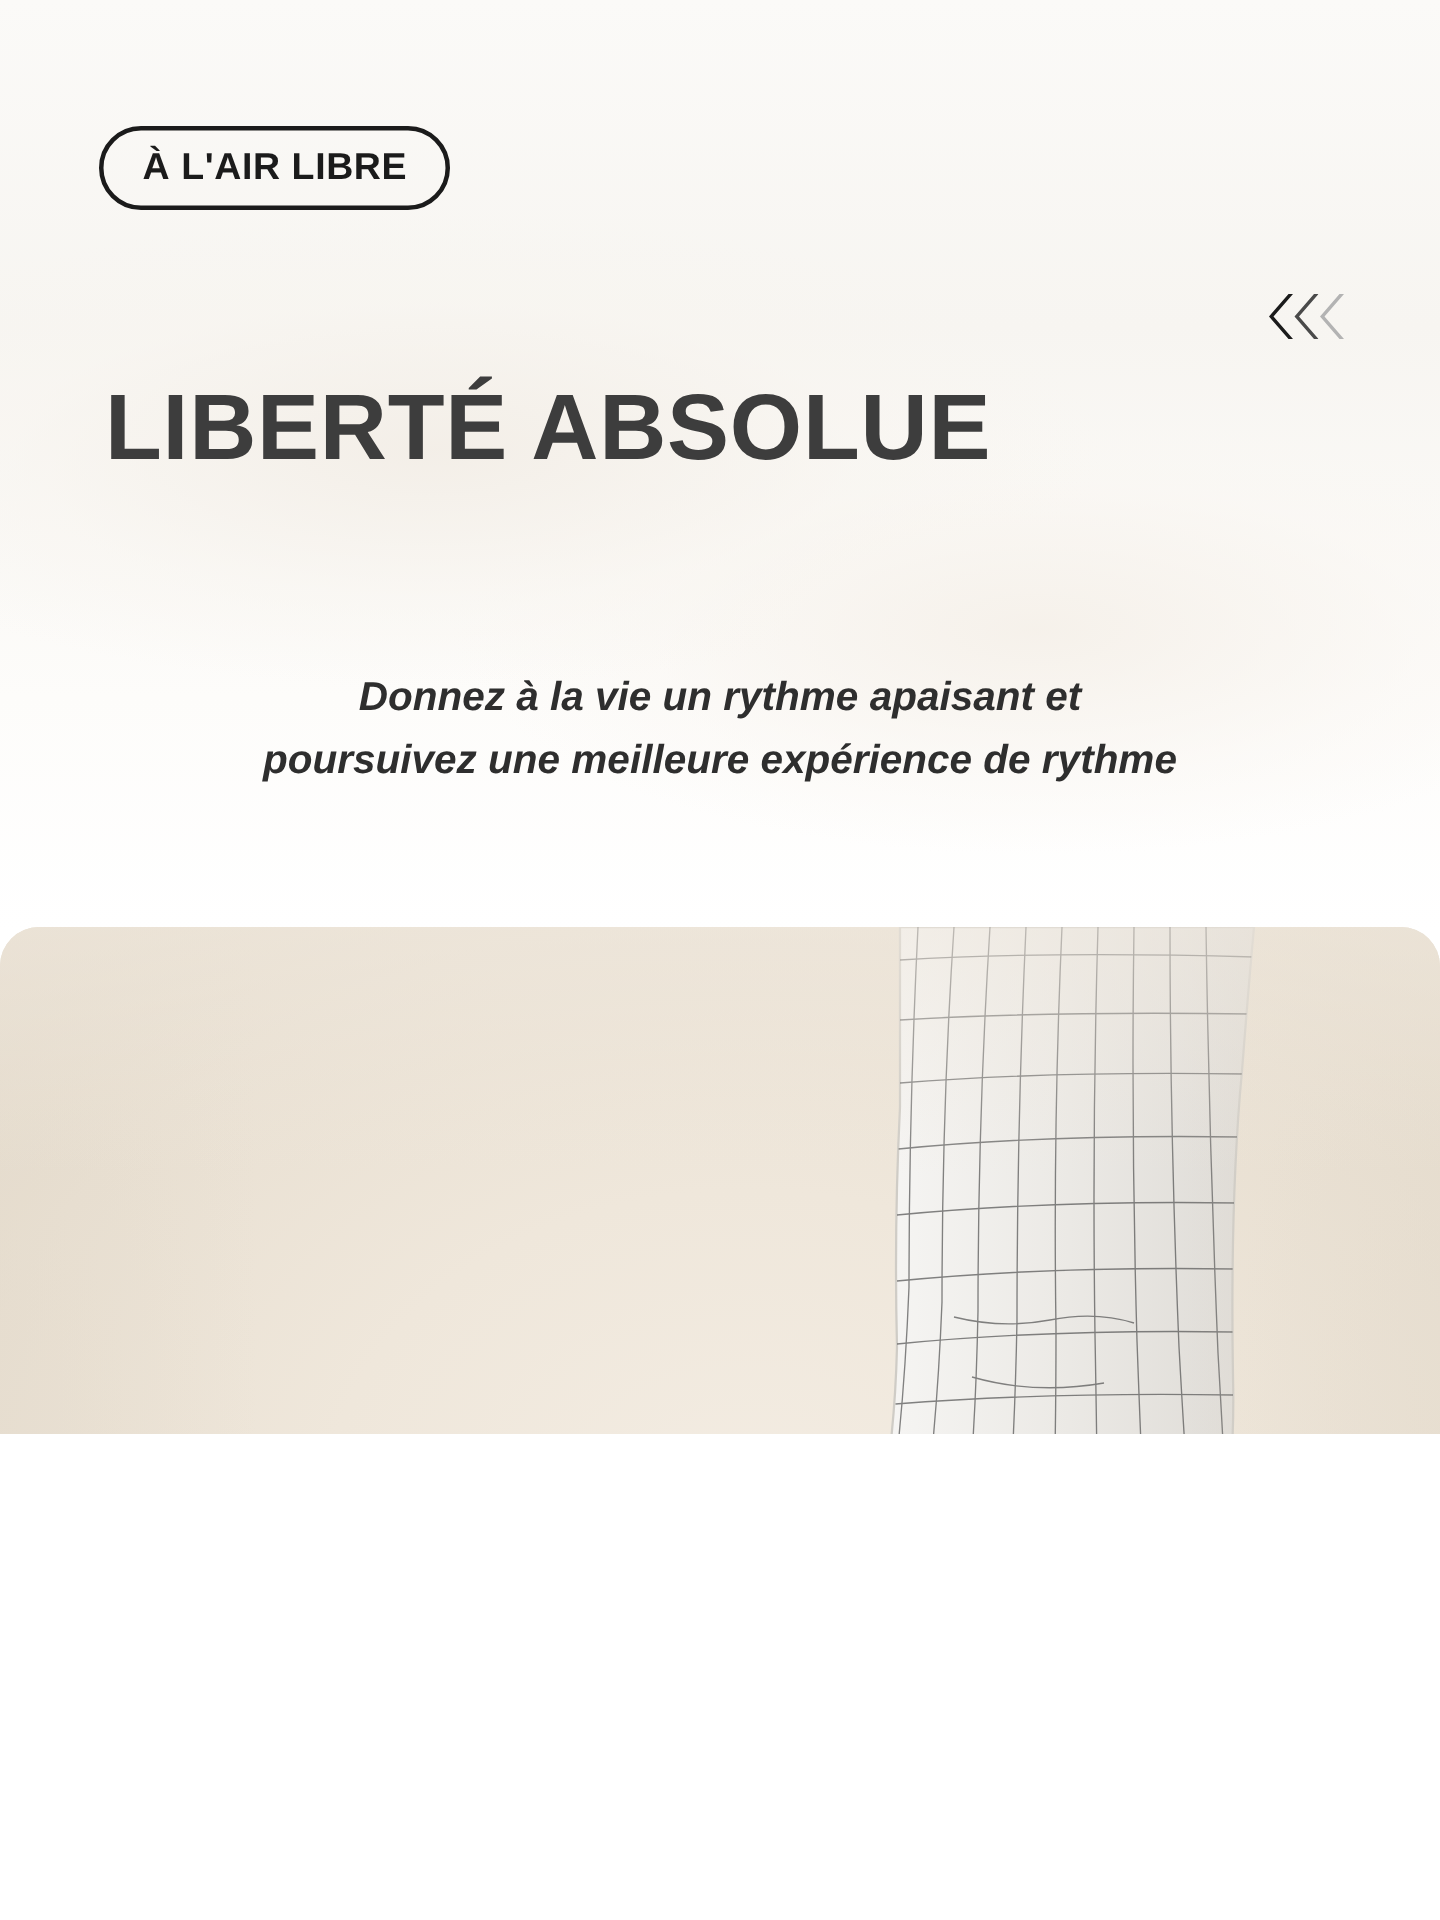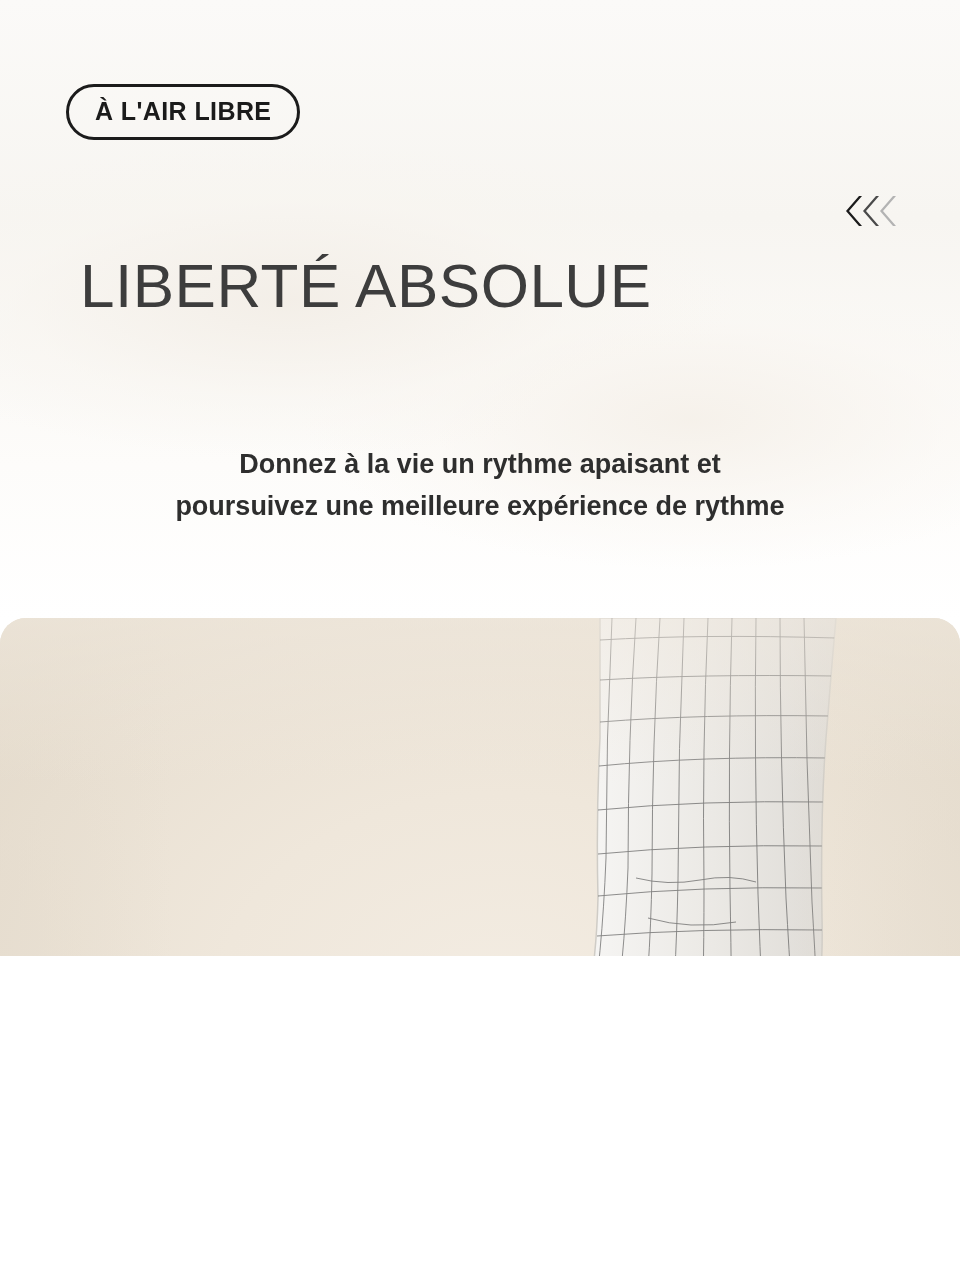--- a/index.html
+++ b/index.html
@@ -59,42 +59,43 @@
     gap: 0px;
   }
   .chev {
     display: block;
     width: 17px;
     height: 30px;
   }
 
   .headline {
     position: absolute;
-    left: 80px;
+    left: 70px;
     top: 255px;
     font-size: 62px;
-    font-weight: normal;
+    font-weight: bold;
     letter-spacing: 0.5px;
     color: #3d3d3d;
     line-height: 1;
     white-space: nowrap;
   }
 
   .subline {
     position: absolute;
     left: 0;
     right: 0;
     top: 444px;
     text-align: center;
     font-size: 27px;
     font-weight: bold;
     color: #2e2e2e;
     line-height: 1.55;
     padding: 0 60px;
     box-sizing: border-box;
+    font-style: italic;
   }
 
   
   .photo {
     position: absolute;
     left: 0;
     top: 618px;
     width: 960px;
     height: 662px;
     border-top-left-radius: 26px;

